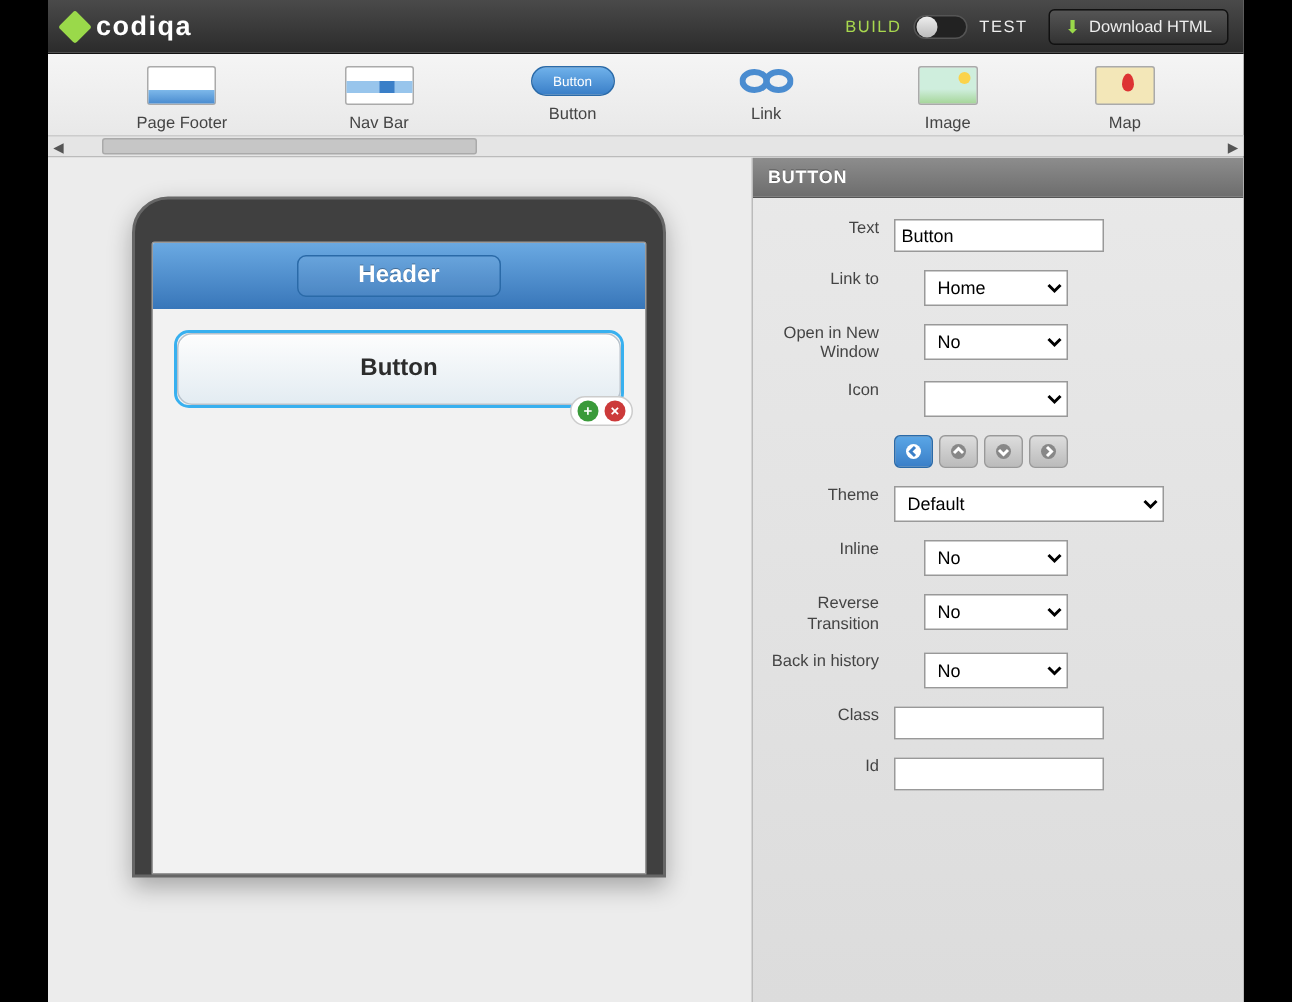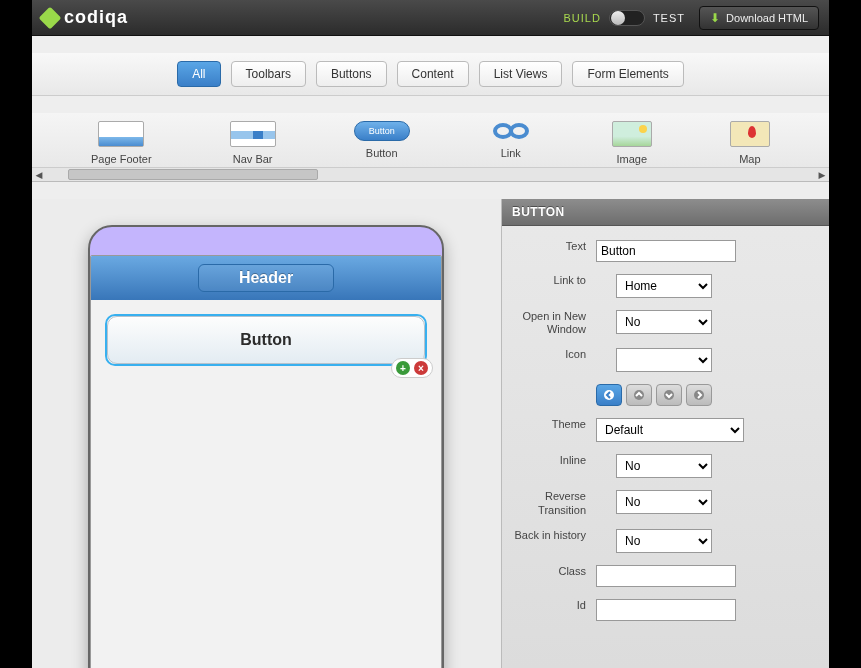--- a/index.html
+++ b/index.html
@@ -1,21 +1,21 @@
 <!DOCTYPE html>
 <html><head>
 <meta charset="utf-8">
 <style>
 * { box-sizing: border-box; margin: 0; padding: 0; }
 body { font-family: "Helvetica Neue", Arial, sans-serif; font-size: 12px; background: #fff; }
 .app { width: 861px; height: 668px; margin: 0 auto; background: #eee; display: flex; flex-direction: column; position: relative; }
 .black-side-l, .black-side-r { position: absolute; top: 0; bottom: 0; width: 32px; background: #000; }
 .black-side-l { left: 0; }
 .black-side-r { right: 0; }
-.inner { position: absolute; left: 32px; right: 32px; top: 0; bottom: 0; display: flex; flex-direction: column; gap: 17px; }
+.inner { position: absolute; left: 32px; right: 32px; top: 0; bottom: 0; display: flex; flex-direction: column; }
 
 
 .topbar { height: 36px; background: linear-gradient(#4a4a4a,#2b2b2b); border-bottom: 1px solid #111; display: flex; align-items: center; padding: 0 10px; color: #ddd; }
 .logo { display: flex; align-items: center; gap: 6px; font-weight: bold; font-size: 18px; color: #fff; letter-spacing: 1px; }
 .logo-icon { width: 16px; height: 16px; background: #9ad94a; transform: rotate(45deg); border-radius: 2px; }
 .spacer { flex: 1; }
 .buildtest { display: flex; align-items: center; gap: 8px; font-size: 11px; letter-spacing: 1px; }
 .bt-build { color: #a8d84e; }
 .bt-test { color: #eee; }
 .switch { width: 36px; height: 16px; background: #222; border-radius: 8px; position: relative; border: 1px solid #555; }
@@ -45,42 +45,42 @@
 .pal-icon.map-ic::after { content:""; position:absolute; left:17px; top:4px; width:8px; height:12px; background:#d33; border-radius: 50% 50% 50% 50% / 60% 60% 40% 40%; }
 .scroll-track { height: 14px; background: #e5e5e5; border-top: 1px solid #ccc; position: relative; }
 .scroll-thumb { position: absolute; left: 36px; top: 1px; height: 11px; width: 250px; background: #c6c6c6; border: 1px solid #aaa; border-radius: 2px; }
 .scroll-arrow { position: absolute; top: 0; width: 14px; height: 14px; display: flex; align-items: center; justify-content: center; font-size: 9px; color: #555; }
 .scroll-arrow.l { left: 0; }
 .scroll-arrow.r { right: 0; }
 
 
 .main { flex: 1; display: flex; overflow: hidden; background: #ececec; }
 .canvas-area { flex: 1; padding: 26px 0 0 56px; position: relative; }
-.device { width: 356px; height: 454px; background: #c4b5fd; border: 2px solid #666; border-radius: 24px 24px 0 0; padding: 28px 0 0; box-shadow: 0 6px 16px rgba(0,0,0,0.3); }
+.device { width: 356px; height: 454px; background: #404040; border: 2px solid #666; border-radius: 24px 24px 0 0; padding: 28px 11px 0; box-shadow: 0 6px 16px rgba(0,0,0,0.3); }
 .screen { background: #f2f2f2; border: 1px solid #999; height: 100%; border-radius: 2px 2px 0 0; overflow: hidden; }
 .screen-header { background: linear-gradient(#6aa9e2,#3876b9); padding: 8px; text-align: center; }
 .screen-header-inner { display: inline-block; border: 1px solid #2a6aa8; border-radius: 6px; padding: 4px 40px; color: #fff; font-weight: bold; font-size: 16px; text-shadow: 0 -1px rgba(0,0,0,0.3); background: rgba(255,255,255,0.05); }
 .screen-body { padding: 14px; position: relative; }
 .sel-wrap { border: 2px solid #38b0ef; border-radius: 10px; position: relative; }
 .big-button { background: linear-gradient(#fdfdfd,#e3ecf2); border: 1px solid #b7c2cc; border-radius: 10px; padding: 14px 0; text-align: center; font-size: 16px; font-weight: bold; color: #2c2c2c; box-shadow: inset 0 1px #fff; }
 .handle-group { position: absolute; right: -8px; bottom: -14px; display: flex; gap: 4px; background: #fff; border: 1px solid #ccc; border-radius: 10px; padding: 2px 4px; }
 .handle { width: 14px; height: 14px; border-radius: 50%; display: flex; align-items: center; justify-content: center; font-size: 10px; color: #fff; font-weight: bold; cursor: pointer; }
 .handle.add { background: #3a9a3a; }
 .handle.del { background: #cc3a3a; }
 
 
 .props { width: 328px; background: linear-gradient(#e9e9e9,#dcdcdc); border-left: 1px solid #bbb; display: flex; flex-direction: column; }
 .props-title { background: linear-gradient(#8d8d8d,#6d6d6d); color: #fff; font-weight: bold; font-size: 12px; padding: 6px 10px; border-bottom: 1px solid #555; text-shadow: 0 -1px rgba(0,0,0,0.4); letter-spacing: 0.5px; }
 .props-body { padding: 14px 14px 14px 0; overflow: auto; }
 .prop-row { display: flex; align-items: flex-start; margin-bottom: 12px; gap: 10px; }
 .prop-label { width: 84px; text-align: right; font-size: 11px; color: #444; line-height: 1.2; }
 .prop-field input[type=text], .prop-field select { border: 1px solid #999; background: #fff; padding: 3px 4px; font-size: 12px; }
 .prop-field input.wide { width: 140px; }
 .prop-field select.narrow { width: 96px; margin-left: 20px; }
-.prop-field select.wide { width: 148px; }
+.prop-field select.wide { width: 180px; }
 .icon-pos-row { display: flex; gap: 4px; margin-left: 94px; }
 .icon-pos { width: 26px; height: 22px; background: linear-gradient(#ddd,#bbb); border: 1px solid #999; border-radius: 4px; display: flex; align-items: center; justify-content: center; cursor: pointer; }
 .icon-pos.active { background: linear-gradient(#5aa6e6,#3a7fc8); border-color: #2a6aa8; }
 .icon-pos svg { width: 12px; height: 12px; }
 </style>
 </head>
 <body>
 
 <div class="app">
   <div class="black-side-l"></div>
@@ -99,28 +99,20 @@
             <div class="switch-knob"></div>
           </div>
         <span class="bt-test">TEST</span>
       </div>
       <button class="download-btn">
         <span class="dl-arrow">⬇</span>
         <span>Download HTML</span>
       </button>
     </div>
 
-    <div class="cat-row">
-      <button class="cat-btn active">All</button>
-      <button class="cat-btn">Toolbars</button>
-      <button class="cat-btn">Buttons</button>
-      <button class="cat-btn">Content</button>
-      <button class="cat-btn">List Views</button>
-      <button class="cat-btn">Form Elements</button>
-    </div>
 
     <div class="palette-wrap">
       <div class="palette">
         <div class="pal-item">
           <div class="pal-icon footer"></div>
           <span>Page Footer</span>
         </div>
         <div class="pal-item">
           <div class="pal-icon navbar"></div>
           <span>Nav Bar</span>

